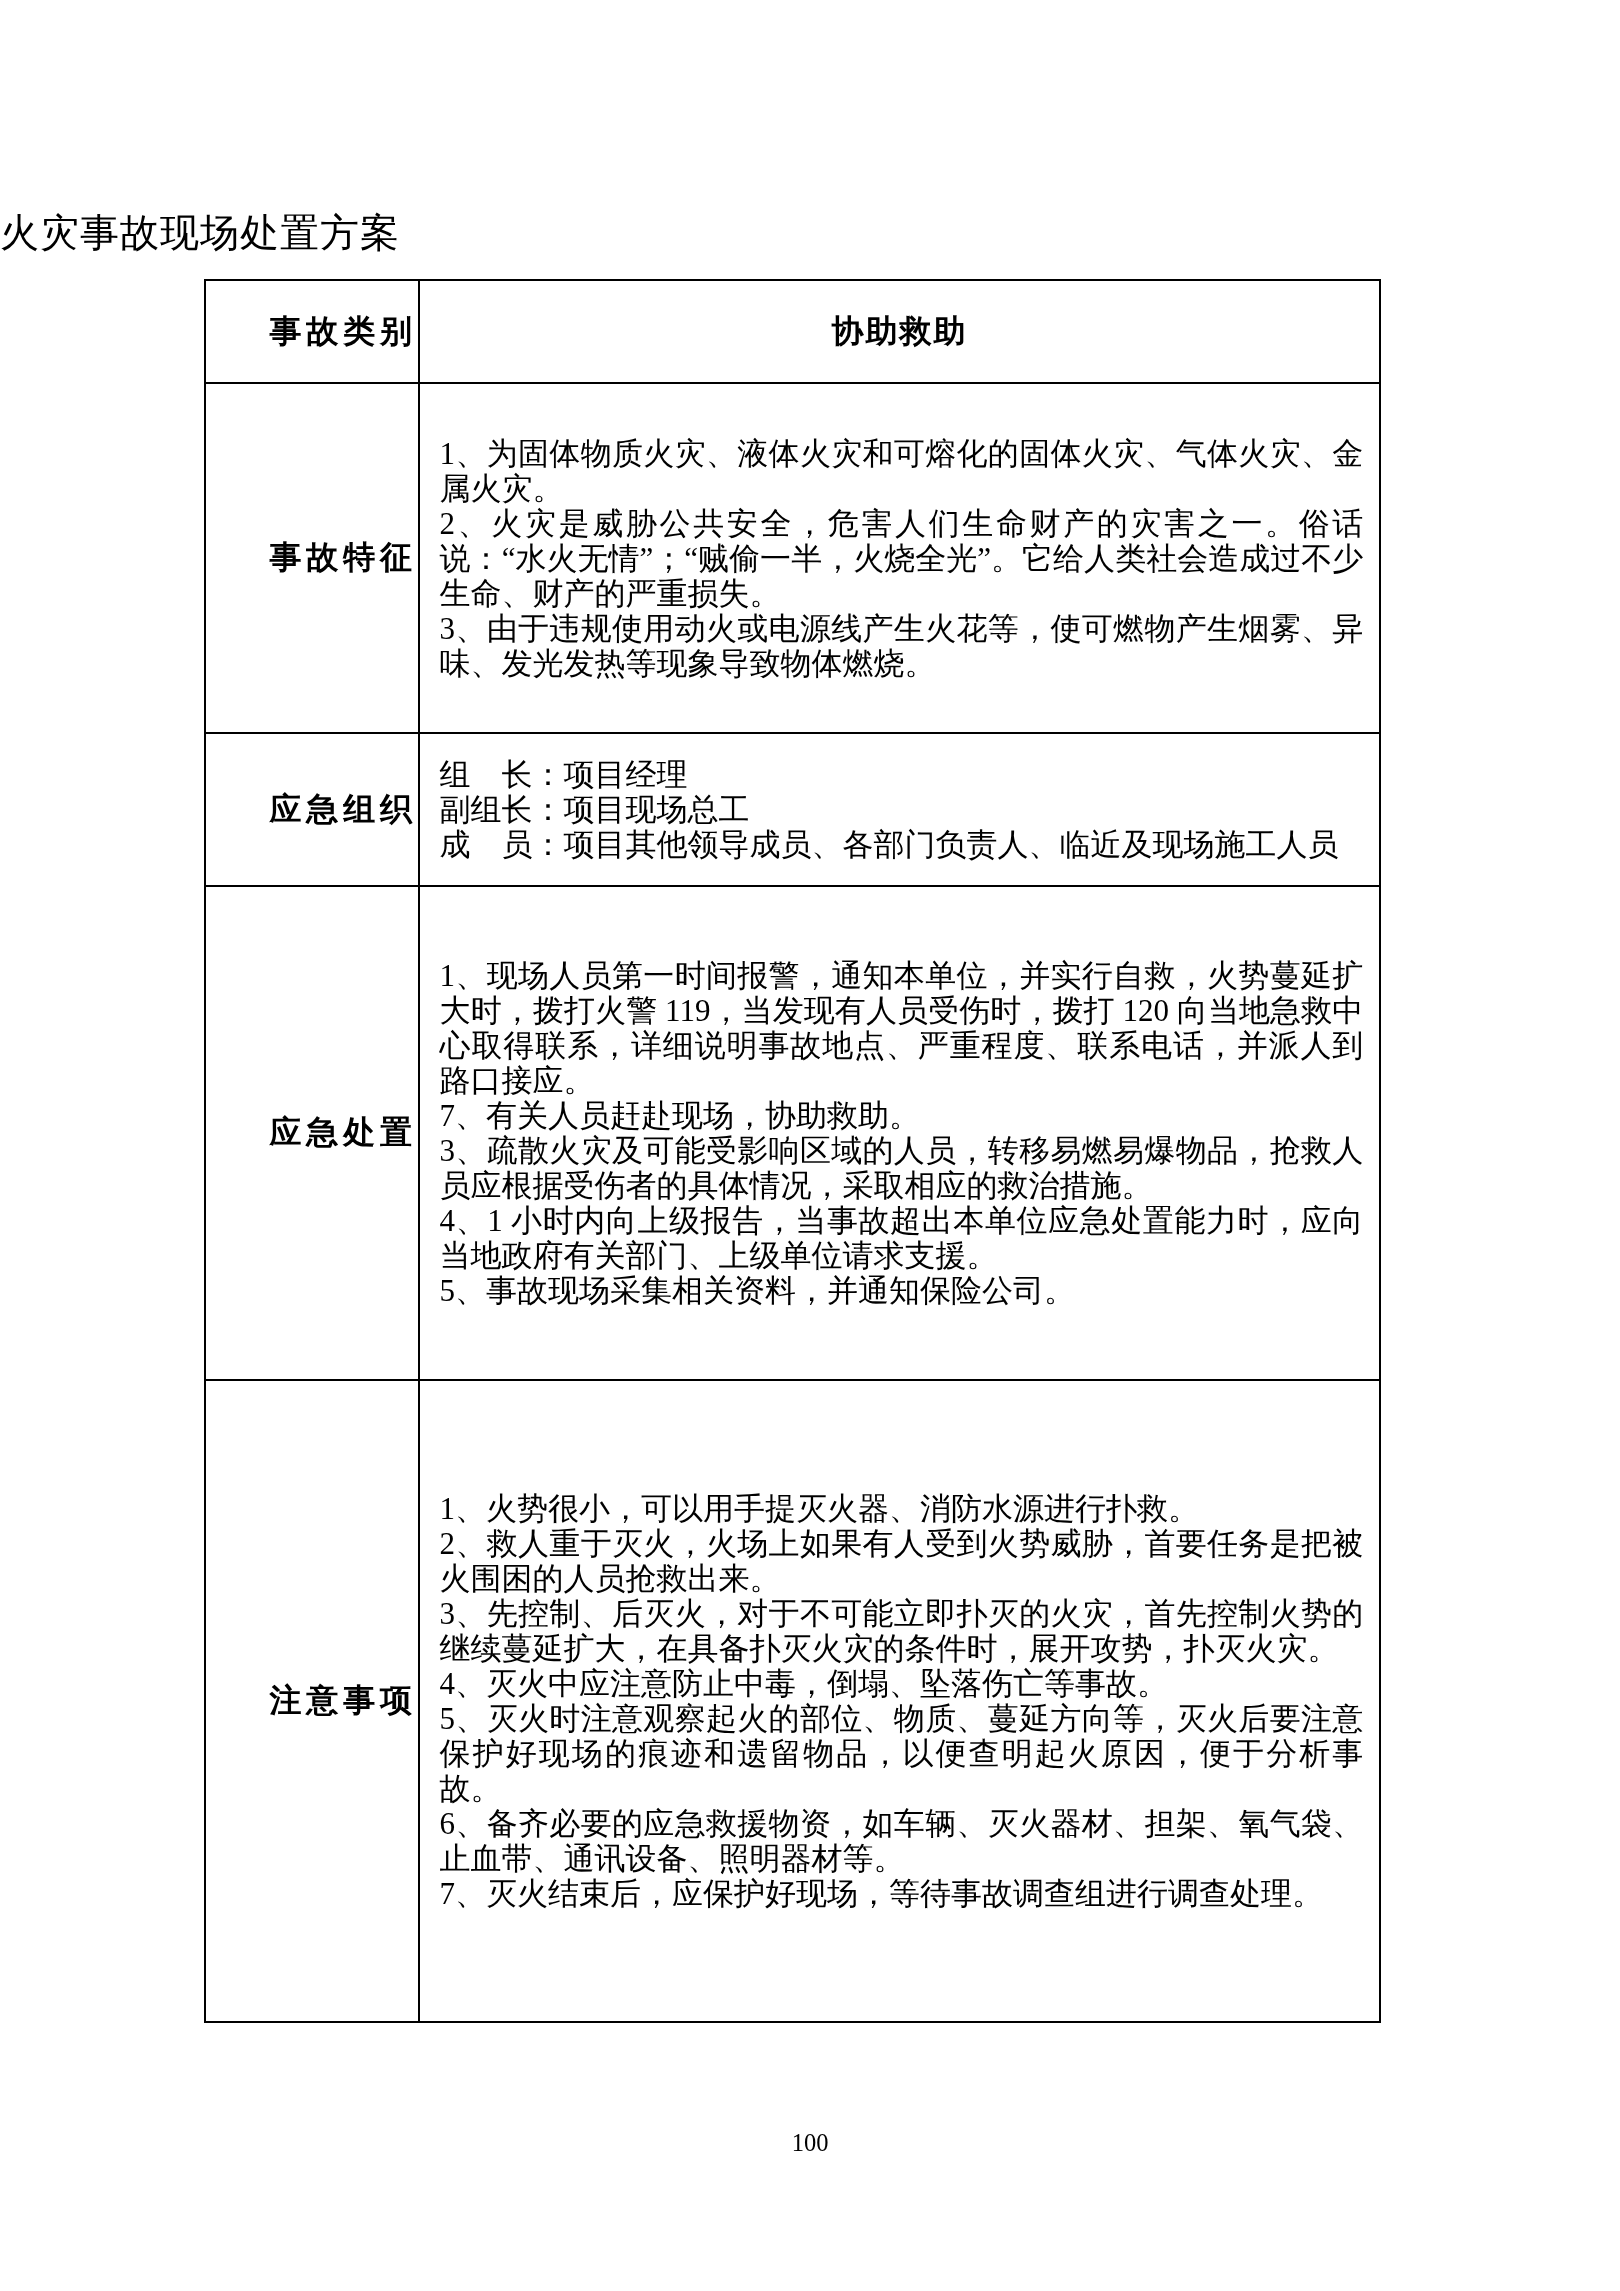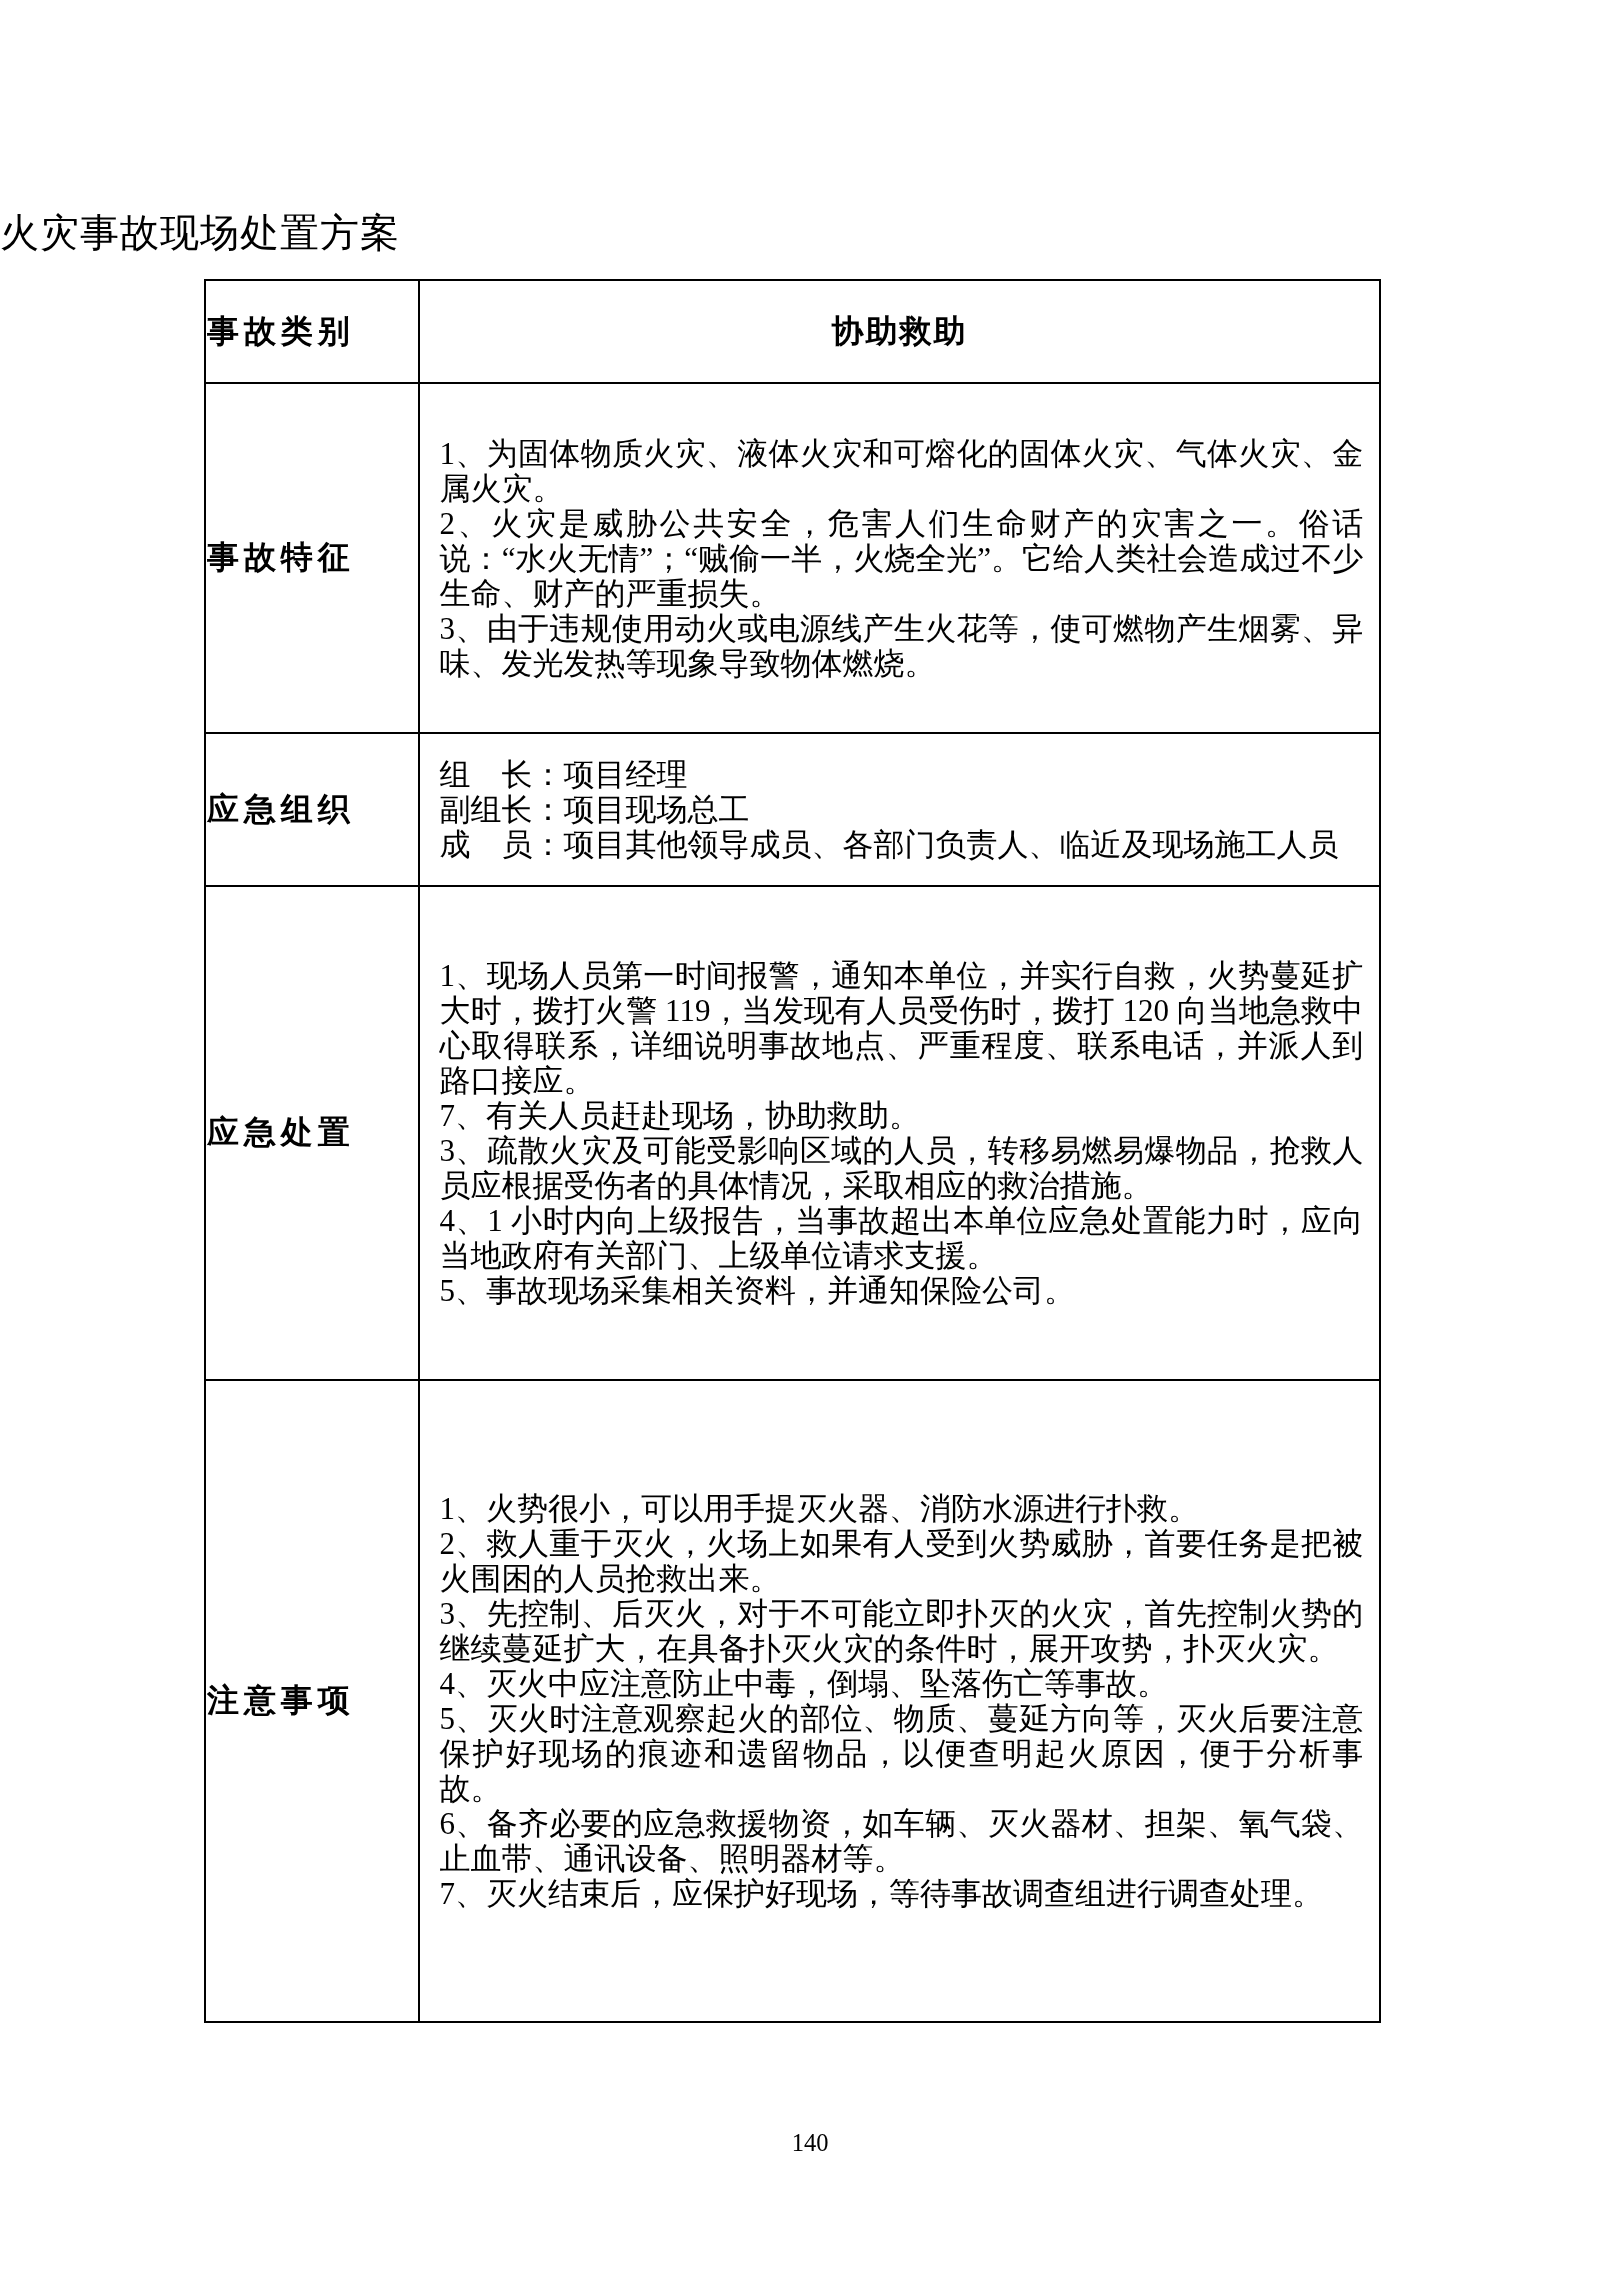--- a/index.html
+++ b/index.html
@@ -37,21 +37,21 @@
     overflow: hidden;
   }
   col.c1 { width: 214px; }
   col.c2 { width: 961px; }
   tr.r-header   { height: 103px; }
   tr.r-features { height: 350px; }
   tr.r-org      { height: 153px; }
   tr.r-response { height: 494px; }
   tr.r-notes    { height: 642px; }
   td.label-cell {
-    text-align: left;
+    text-align: right;
     vertical-align: middle;
     font-weight: bold;
     font-size: 32px;
     letter-spacing: 4.9px;
     white-space: nowrap;
   }
   td.header-value-cell {
     text-align: center;
     vertical-align: middle;
     font-weight: bold;
@@ -128,14 +128,14 @@
         <p>3、先控制、后灭火，对于不可能立即扑灭的火灾，首先控制火势的继续蔓延扩大，在具备扑灭火灾的条件时，展开攻势，扑灭火灾。</p>
         <p>4、灭火中应注意防止中毒，倒塌、坠落伤亡等事故。</p>
         <p>5、灭火时注意观察起火的部位、物质、蔓延方向等，灭火后要注意保护好现场的痕迹和遗留物品，以便查明起火原因，便于分析事故。</p>
         <p>6、备齐必要的应急救援物资，如车辆、灭火器材、担架、氧气袋、止血带、通讯设备、照明器材等。</p>
         <p>7、灭火结束后，应保护好现场，等待事故调查组进行调查处理。</p>
       </td>
     </tr>
   </tbody>
 </table>
 
-<div class="page-number">140</div>
+<div class="page-number">100</div>
 
 
 </body></html>

